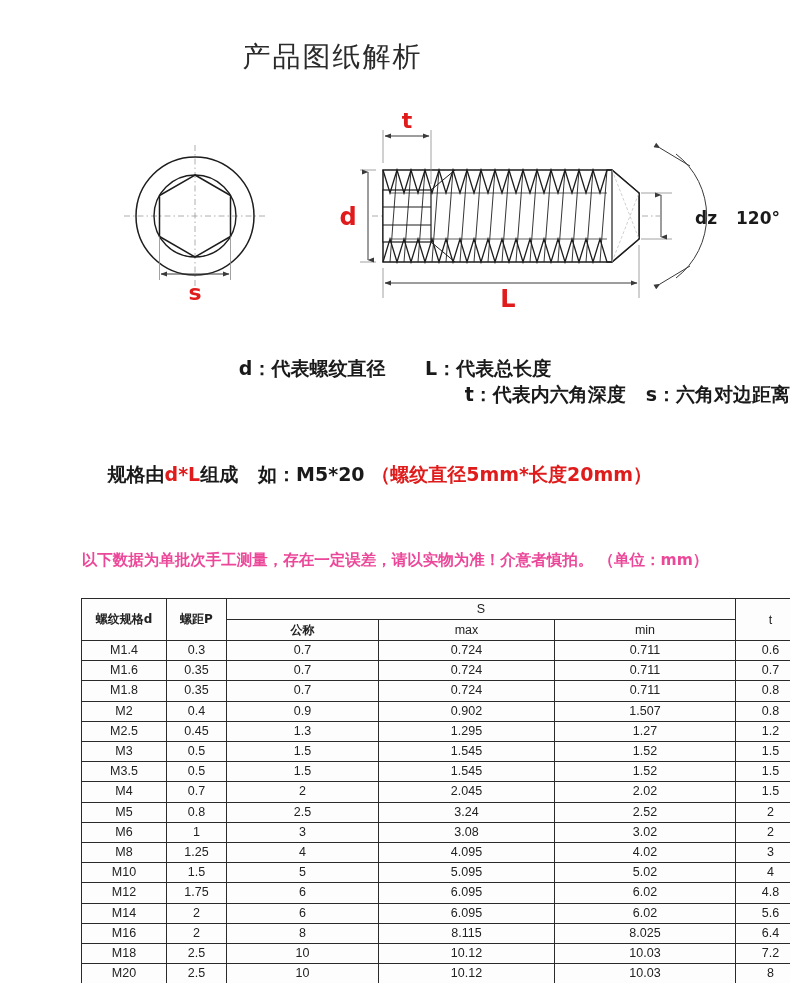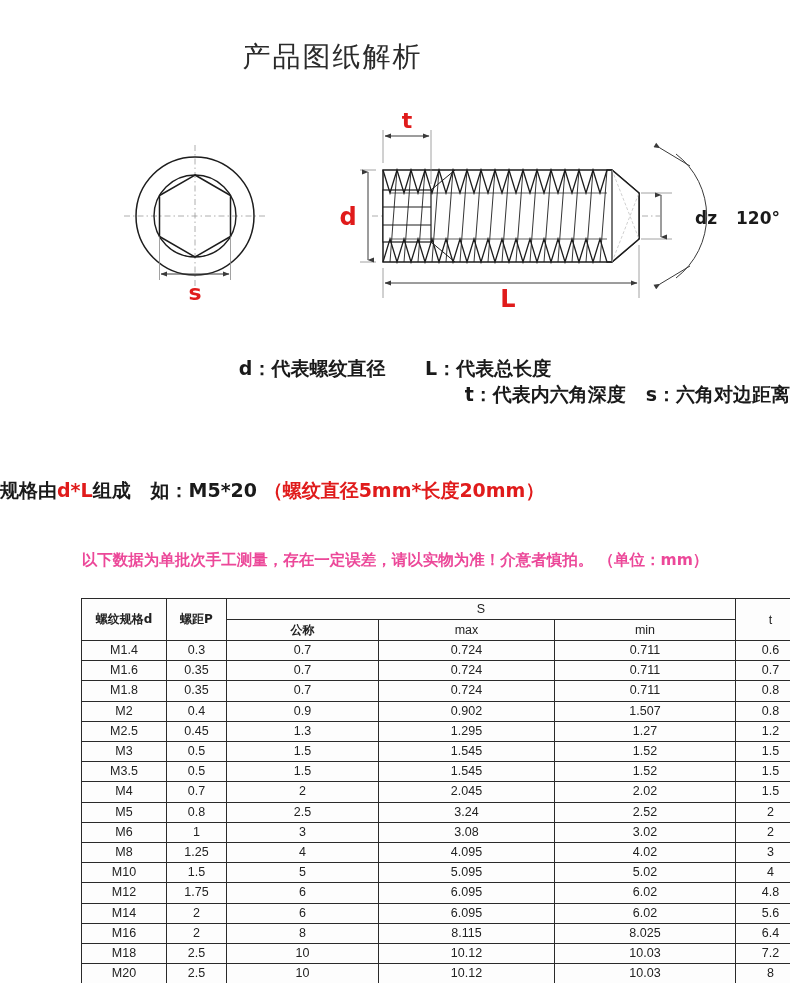--- a/index.html
+++ b/index.html
@@ -29,21 +29,21 @@
   .legend{
     position:absolute;left:0;width:790px;text-align:center;
     font-size:19px;font-weight:bold;color:#1a1a1a;
     font-family:"DejaVu Sans","Liberation Sans",sans-serif;
     white-space:pre;
   }
   .legend-1{top:328px;margin-top:28px;}
   .legend-2{top:382px;text-align:right;}
 
   .spec-line{
-    position:absolute;left:0;top:478px;width:652px;text-align:left;
+    position:absolute;left:0;top:462px;width:652px;text-align:right;
     font-size:19px;font-weight:bold;
     font-family:"DejaVu Sans","Liberation Sans",sans-serif;
     white-space:pre;color:#1a1a1a;
   }
   .spec-line .red{color:#e01b1b;}
 
   .disclaimer{
     position:absolute;left:0;top:550px;width:790px;text-align:center;
     font-size:15.5px;font-weight:bold;color:#ec4899;
     font-family:"DejaVu Sans","Liberation Sans",sans-serif;

